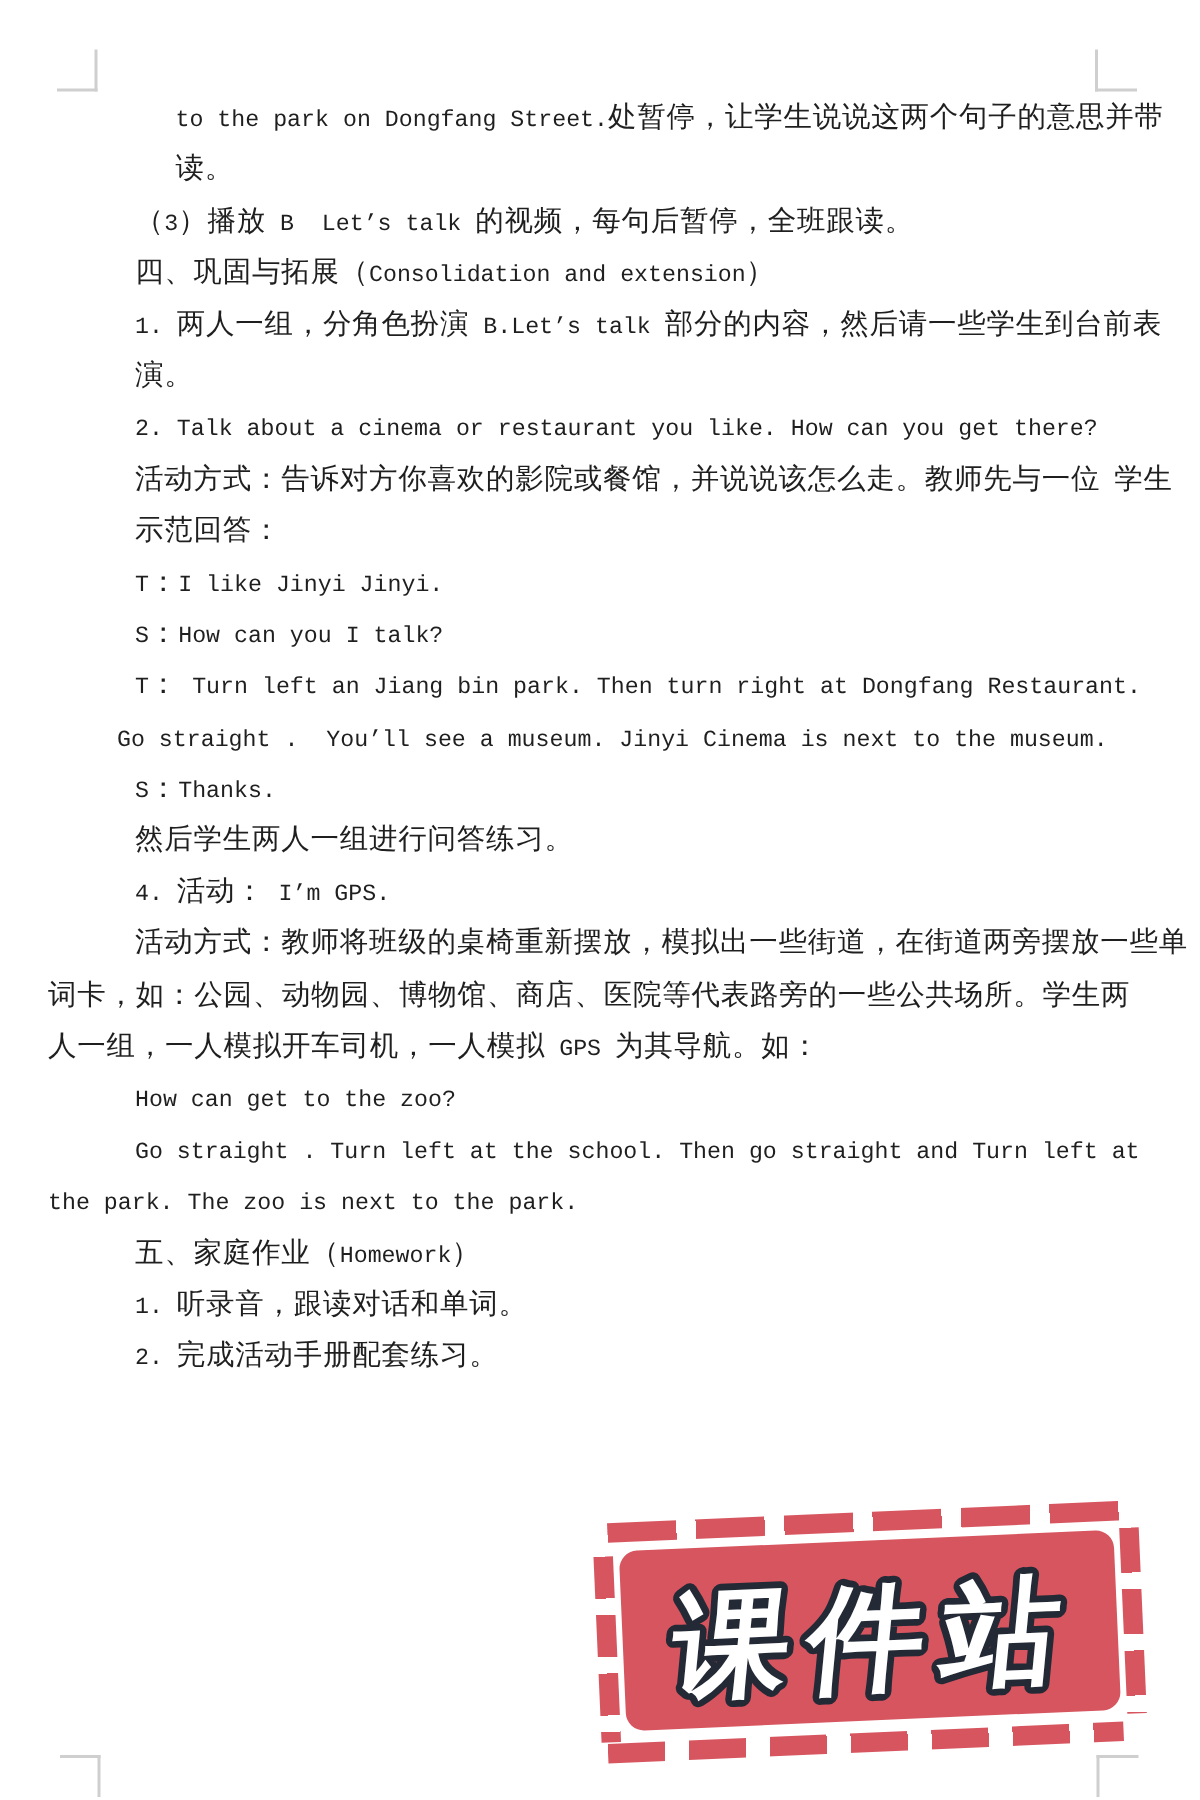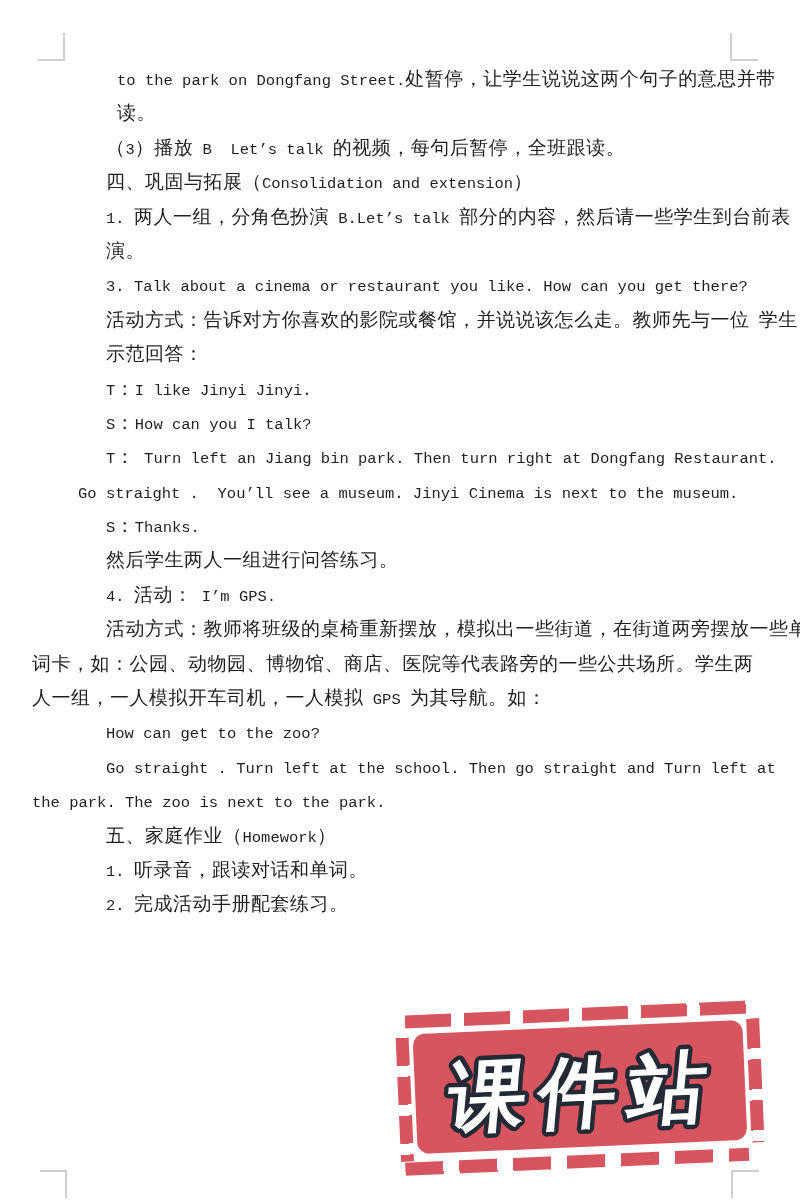--- a/index.html
+++ b/index.html
@@ -18,21 +18,21 @@
   #doc{position:absolute;left:0;top:62px;width:732px;color:#1f1f1f;}
   .line{
     height:34.4px;line-height:34.4px;font-size:19px;white-space:pre;
     letter-spacing:0.5px;
   }
   .line .en{
     font-family:"Liberation Mono","DejaVu Sans Mono",monospace;
     font-size:15.5px;letter-spacing:0;
   }
   .in0{padding-left:32px;}
-  .in1{padding-left:90px;margin-left:16px;}
+  .in1{padding-left:90px;}
   .in2{padding-left:78px;}
   .in3{padding-left:117px;}
   
   #stamp{
     position:absolute;left:398px;top:1008px;width:364px;height:160px;
     transform:rotate(-2.5deg);z-index:5;
   }
   .sb{position:absolute;background-repeat:repeat;}
   .sb-top   {left:10px;right:10px;top:0;height:13px;
     background:repeating-linear-gradient(90deg,var(--stamp-red) 0 46px,transparent 46px 59px);}
@@ -61,21 +61,21 @@
 <div class="mark m-bl"></div>
 <div class="mark m-br"></div>
 
 <div id="doc">
     <div class="line in3"><span class="en">to the park on Dongfang Street.</span>处暂停，让学生说说这两个句子的意思并带</div>
     <div class="line in3">读。</div>
     <div class="line in1">（<span class="en">3</span>）播放<span class="en"> B  Let’s talk </span>的视频，每句后暂停，全班跟读。</div>
     <div class="line in1">四、巩固与拓展（<span class="en">Consolidation and extension</span>）</div>
     <div class="line in1"><span class="en">1. </span>两人一组，分角色扮演<span class="en"> B.Let’s talk </span>部分的内容，然后请一些学生到台前表</div>
     <div class="line in1">演。</div>
-    <div class="line in1"><span class="en">3. Talk about a cinema or restaurant you like. How can you get there?</span></div>
+    <div class="line in1"><span class="en">2. Talk about a cinema or restaurant you like. How can you get there?</span></div>
     <div class="line in1">活动方式：告诉对方你喜欢的影院或餐馆，并说说该怎么走。教师先与一位<span class="en"> </span>学生</div>
     <div class="line in1">示范回答：</div>
     <div class="line in1"><span class="en">T</span>：<span class="en">I like Jinyi Jinyi.</span></div>
     <div class="line in1"><span class="en">S</span>：<span class="en">How can you I talk?</span></div>
     <div class="line in1"><span class="en">T</span>：<span class="en"> Turn left an Jiang bin park. Then turn right at Dongfang Restaurant.</span></div>
     <div class="line in2"><span class="en">Go straight .  You’ll see a museum. Jinyi Cinema is next to the museum.</span></div>
     <div class="line in1"><span class="en">S</span>：<span class="en">Thanks.</span></div>
     <div class="line in1">然后学生两人一组进行问答练习。</div>
     <div class="line in1"><span class="en">4. </span>活动：<span class="en"> I’m GPS.</span></div>
     <div class="line in1">活动方式：教师将班级的桌椅重新摆放，模拟出一些街道，在街道两旁摆放一些单</div>

